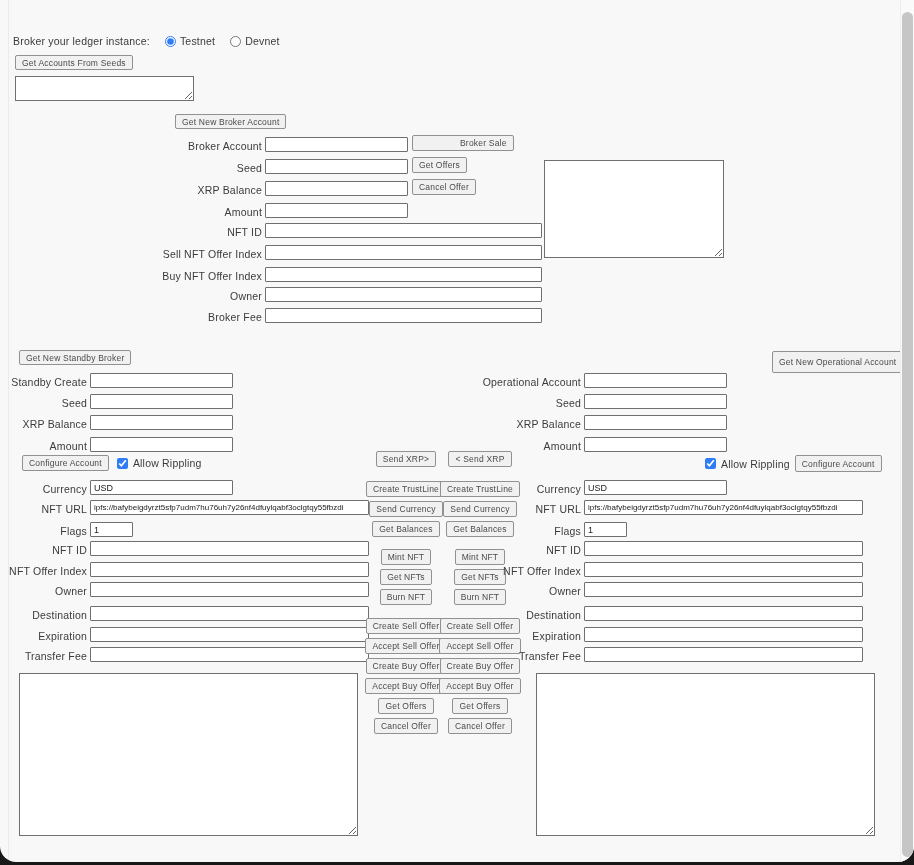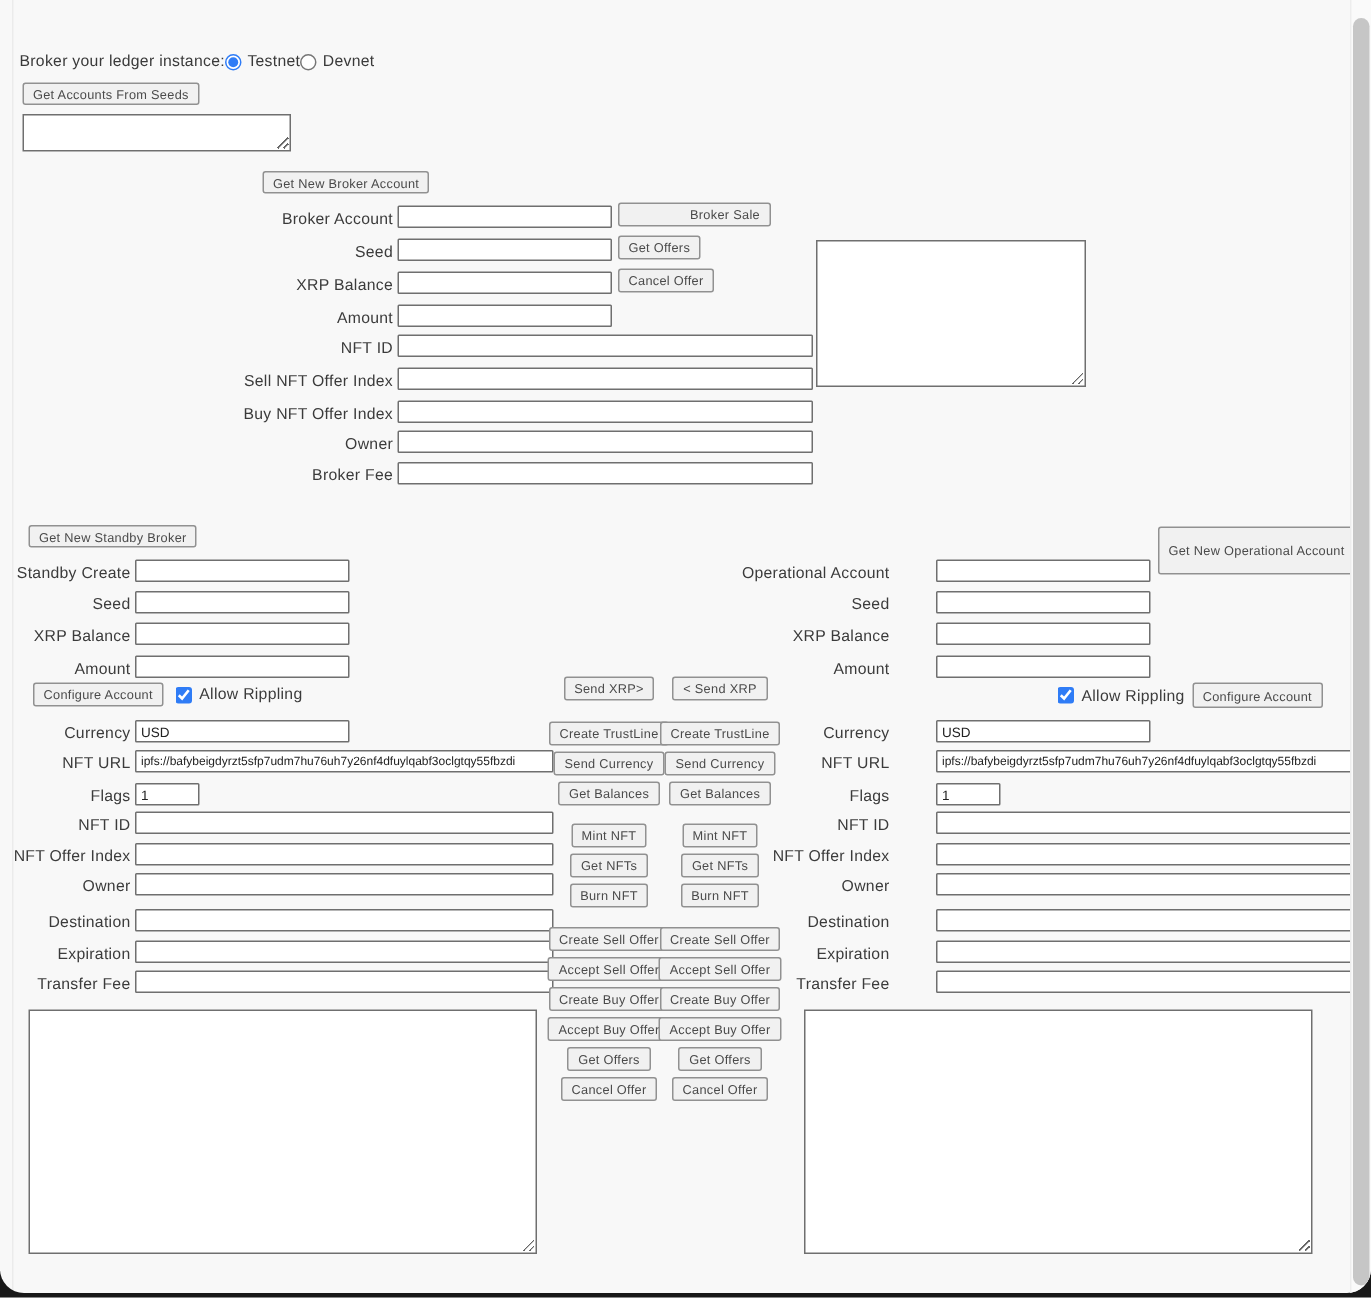--- a/index.html
+++ b/index.html
@@ -23,21 +23,21 @@
   }
   .title {
     position:absolute; left:11px; top:5px; margin:0;
     font-size:19px; font-weight:600; color:#1e1e1e; letter-spacing:0.3px;
   }
   .ledger-row {
     position:absolute; left:13px; top:35px;
     display:flex; align-items:center;
     font-size:10.5px; color:#3a3a3a; letter-spacing:0.2px;
   }
-  .ledger-opt { display:flex; align-items:center; }
+  .ledger-opt { display:flex; align-items:center; margin-left:15px; }
   .ledger-opt input {
     accent-color:#2f7cf6; width:11px; height:11px; margin:0 4px 0 0;
   }
   .btn {
     display:inline-flex; align-items:center; justify-content:center;
     background:#f1f1f1; border:1px solid #919191; border-radius:2px;
     font-family:inherit; font-size:8.5px; color:#4a4a4a;
     letter-spacing:0.2px; padding:0 6px; height:16px;
     white-space:nowrap; cursor:pointer;
   }
@@ -61,21 +61,21 @@
   .frow.bk .lbl { width:119px; }
   .w-bk-narrow { width:143px; }
   .w-bk-wide { width:277px; }
   
   .frow.sb { left:1px; }
   .frow.sb .lbl { width:86px; }
   .w-sb-narrow { width:143px; }
   .w-sb-wide { width:279px; }
   .w-flags { width:43px; }
   
-  .frow.op { left:480px;gap:28px; }
+  .frow.op { left:468px; }
   .frow.op .lbl { width:113px; }
   
   .cfg { position:absolute; display:flex; align-items:center;
          font-size:10.5px; color:#3b3b3b; letter-spacing:0.2px; }
   .cfg input[type=checkbox] { accent-color:#2f7cf6; width:11px; height:11px; margin:0; }
   .cfg .cb-lab { margin:0 5px 0 5px; white-space:nowrap; }
   
   .mcol {
     position:absolute; top:451px; width:74px;
     display:flex; flex-direction:column; align-items:center;
@@ -256,21 +256,21 @@
     <button class="btn">Burn NFT</button>
     <div class="sp9"></div>
     <button class="btn">Create Sell Offer</button>
     <button class="btn">Accept Sell Offer</button>
     <button class="btn">Create Buy Offer</button>
     <button class="btn">Accept Buy Offer</button>
     <button class="btn">Get Offers</button>
     <button class="btn">Cancel Offer</button>
   </div>
 
-  <button class="btn abs" style="left:772px;top:351px;height:32px;">Get New Operational Account</button>
+  <button class="btn abs" style="left:772px;top:351px;height:22px;">Get New Operational Account</button>
 
   <div class="frow op" style="top:373px">
     <span class="lbl">Operational Account</span>
     <input class="inp w-sb-narrow" style="">
   </div>
   <div class="frow op" style="top:394px">
     <span class="lbl">Seed</span>
     <input class="inp w-sb-narrow" style="">
   </div>
   <div class="frow op" style="top:415px">

